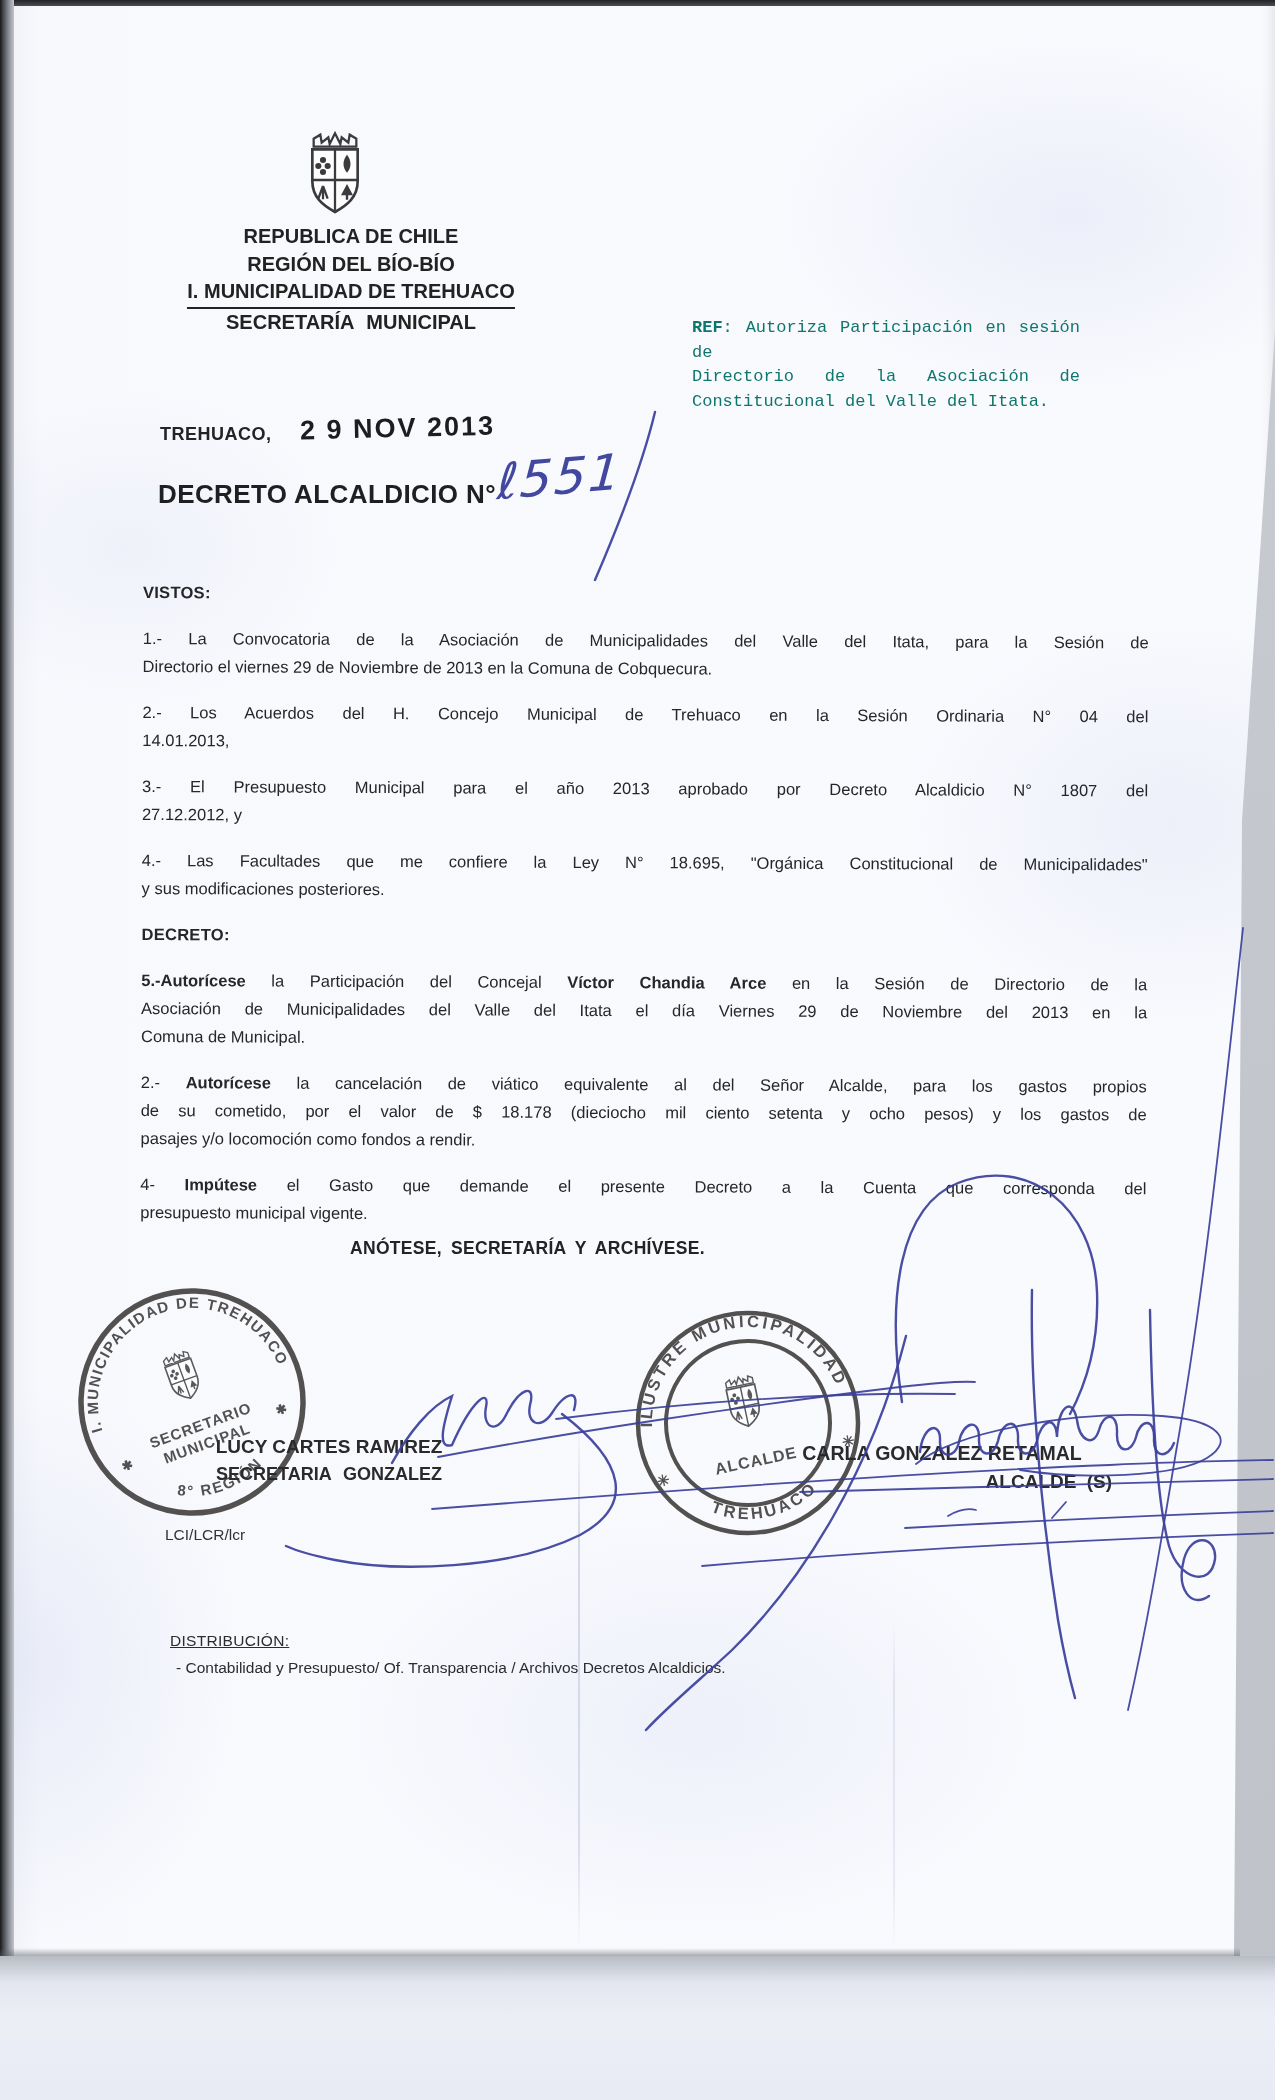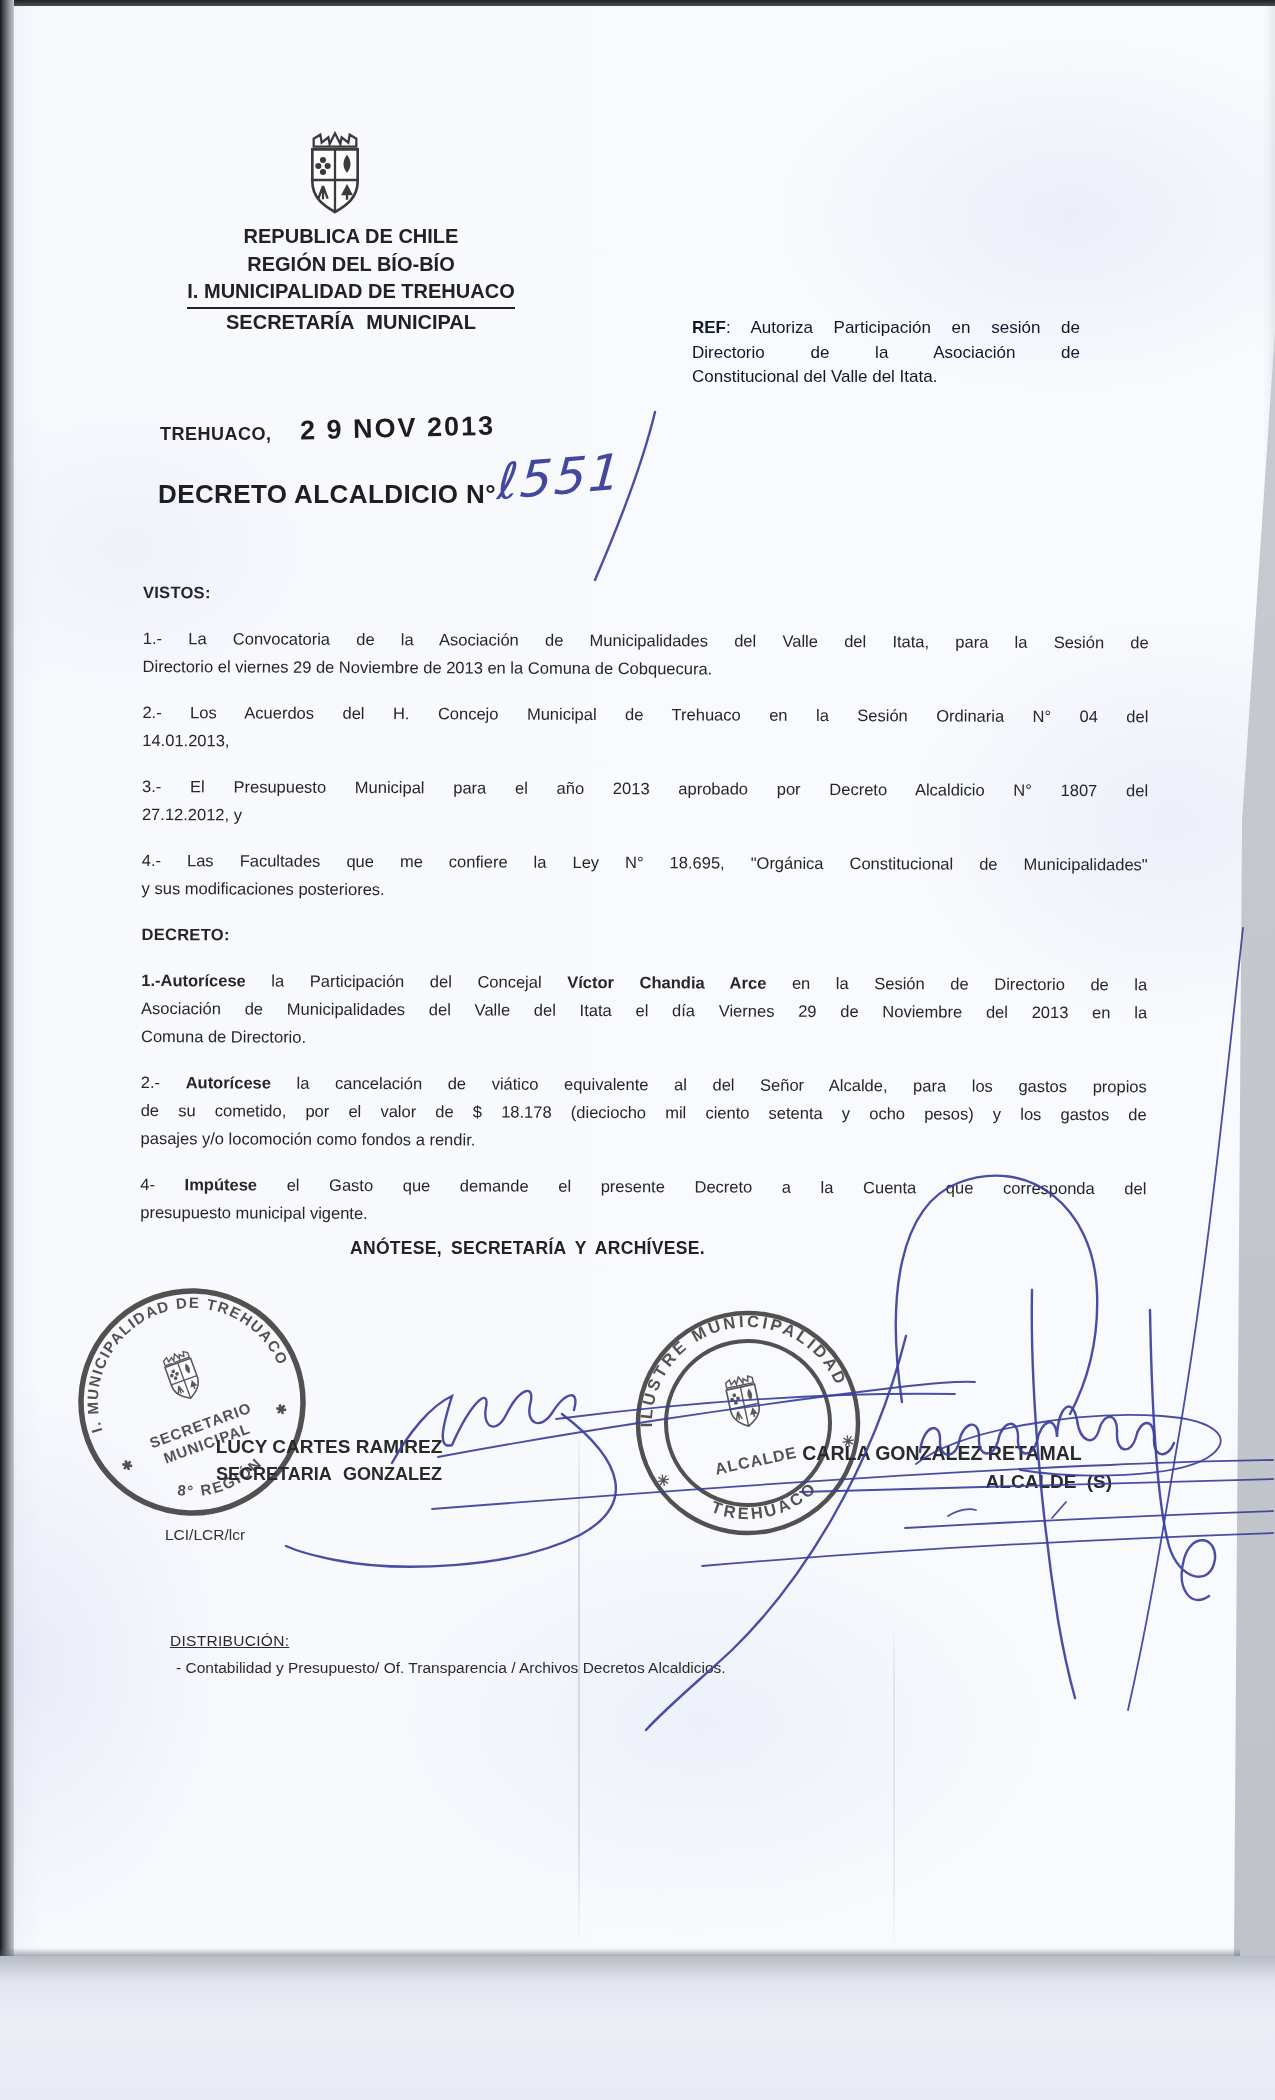--- a/index.html
+++ b/index.html
@@ -29,21 +29,21 @@
       radial-gradient(ellipse 500px 300px at 55% 88%, rgba(205,212,240,.25), rgba(205,212,240,0) 70%),
       radial-gradient(ellipse 300px 400px at 2% 85%, rgba(198,206,236,.30), rgba(198,206,236,0) 70%),
       linear-gradient(90deg,#eef0f6 0px,#f8f9fd 40px,#f9fafd 100%);
     box-shadow:inset -5px 0 10px rgba(60,65,80,.10);
   }
   .crease{width:2px;background:linear-gradient(180deg,rgba(183,190,214,0),rgba(183,190,214,.55) 20%,rgba(183,190,214,.45) 80%,rgba(183,190,214,0));}
   .header-block{left:175px;top:198px;width:352px;text-align:center;font-weight:bold;font-size:20px;line-height:27.5px;color:#222;margin-top:25px;}
   .header-line-underline{display:inline-block;border-bottom:2.5px solid #222;padding-bottom:1px;}
   .hdr4{word-spacing:7px;}
   .crest-header{left:306px;top:128px;}
-  .ref-block{left:692px;top:316px;width:388px;font-size:17px;line-height:24.5px;color:#0f172a;}
+  .ref-block{left:692px;top:316px;width:388px;font-size:17px;line-height:24.5px;color:#0f766e;font-family:Liberation Mono, monospace;}
   .city-label{left:160px;top:424px;font-size:18px;font-weight:bold;letter-spacing:.5px;color:#232325;}
   .date-stamp{left:300px;top:413px;font-size:27px;font-weight:700;letter-spacing:2px;color:#1d1d1f;transform:rotate(-1.4deg);}
   .decree-title{left:158px;top:479px;font-size:26px;font-weight:bold;letter-spacing:.4px;color:#1f1f21;}
   .decree-num{left:498px;top:448px;font-size:50px;font-style:italic;color:var(--ink);
     font-family:"DejaVu Sans",sans-serif;transform:skewX(-9deg) rotate(-5deg);opacity:.95;letter-spacing:2px;}
   .body-flow{left:143px;top:578px;width:1006px;font-size:16.5px;line-height:28px;color:#262628;transform:rotate(.25deg);transform-origin:0 0;}
   .bheading{font-weight:bold;margin-bottom:18px;letter-spacing:.3px;}
   .bpara{margin-bottom:18px;}
   .line{text-align:justify;text-align-last:left;}
   .line.just{text-align-last:justify;}
@@ -134,23 +134,23 @@
     <div class="bpara">
       <div class="line just"><span>3.- El Presupuesto Municipal para el año 2013 aprobado por Decreto Alcaldicio N° 1807 del</span></div>
       <div class="line"><span>27.12.2012, y</span></div>
     </div>
     <div class="bpara">
       <div class="line just"><span>4.- Las Facultades que me confiere la Ley N° 18.695, "Orgánica Constitucional de Municipalidades"</span></div>
       <div class="line"><span>y sus modificaciones posteriores.</span></div>
     </div>
     <div class="bheading">DECRETO:</div>
     <div class="bpara">
-      <div class="line just"><span class="b">1.-Autorícese</span><span> la Participación del Concejal </span><span class="b">Víctor Chandia Arce</span><span> en la Sesión de Directorio de la</span></div>
+      <div class="line just"><span class="b">5.-Autorícese</span><span> la Participación del Concejal </span><span class="b">Víctor Chandia Arce</span><span> en la Sesión de Directorio de la</span></div>
       <div class="line just"><span>Asociación de Municipalidades del Valle del Itata el día Viernes 29 de Noviembre del 2013 en la</span></div>
-      <div class="line"><span>Comuna de Directorio.</span></div>
+      <div class="line"><span>Comuna de Municipal.</span></div>
     </div>
     <div class="bpara">
       <div class="line just"><span>2.- </span><span class="b">Autorícese</span><span> la cancelación de viático equivalente al del Señor Alcalde, para los gastos propios</span></div>
       <div class="line just"><span>de su cometido, por el valor de $ 18.178 (dieciocho mil ciento setenta y ocho pesos) y los gastos de</span></div>
       <div class="line"><span>pasajes y/o locomoción como fondos a rendir.</span></div>
     </div>
     <div class="bpara">
       <div class="line just"><span>4- </span><span class="b">Impútese</span><span> el Gasto que demande el presente Decreto a la Cuenta que corresponda del</span></div>
       <div class="line"><span>presupuesto municipal vigente.</span></div>
     </div>

